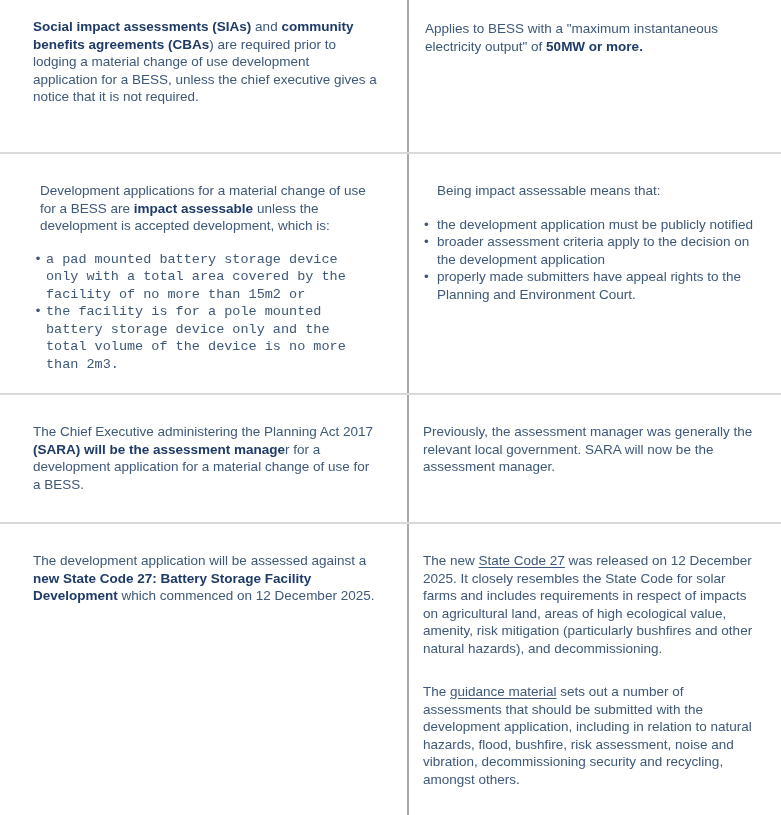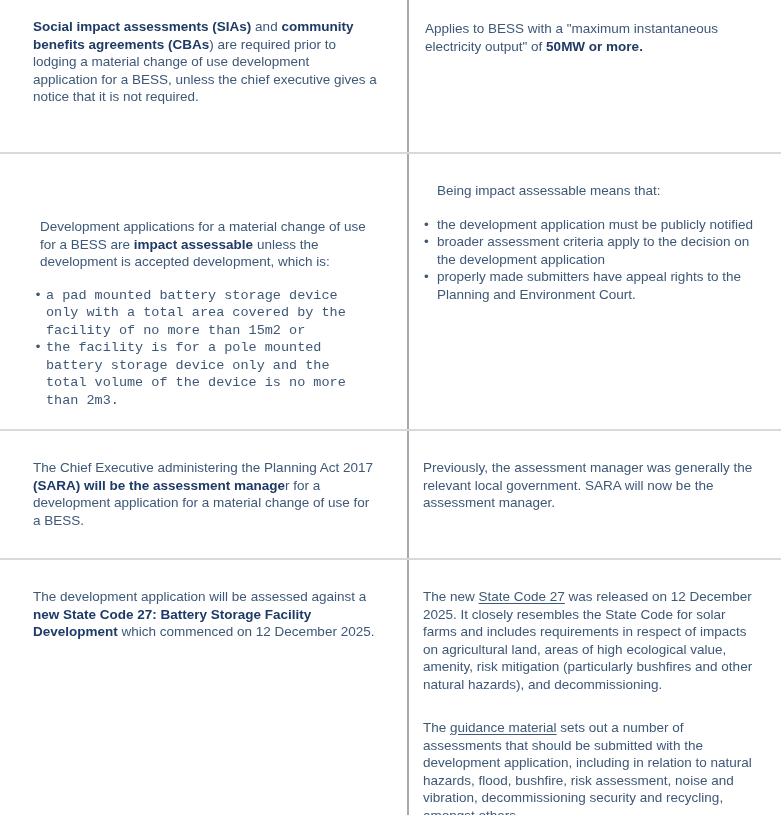--- a/index.html
+++ b/index.html
@@ -46,21 +46,21 @@
   .row-0 .cell-left { padding-top: 18px; }
   .row-0 .cell-right { padding-top: 20px; padding-left: 16px; }
   .cell p {
     margin: 0;
   }
   .cell p + p { margin-top: 26px; }
   .cell strong {
     color: var(--bold, #1e3a66);
     font-weight: bold;
   }
-  .cell-left p.indent { padding-left: 7px; margin-top: 36px; }
+  .cell-left p.indent { padding-left: 7px; }
   .cell-right p.indent { padding-left: 14px; }
   .cell ul {
     list-style: none;
     margin: 16px 0 0 0;
     padding: 0;
   }
   .cell-left li { padding-left: 13px; font-family: Liberation Mono, monospace; }
   .cell-right li { padding-left: 14px; }
   .cell li {
     position: relative;

